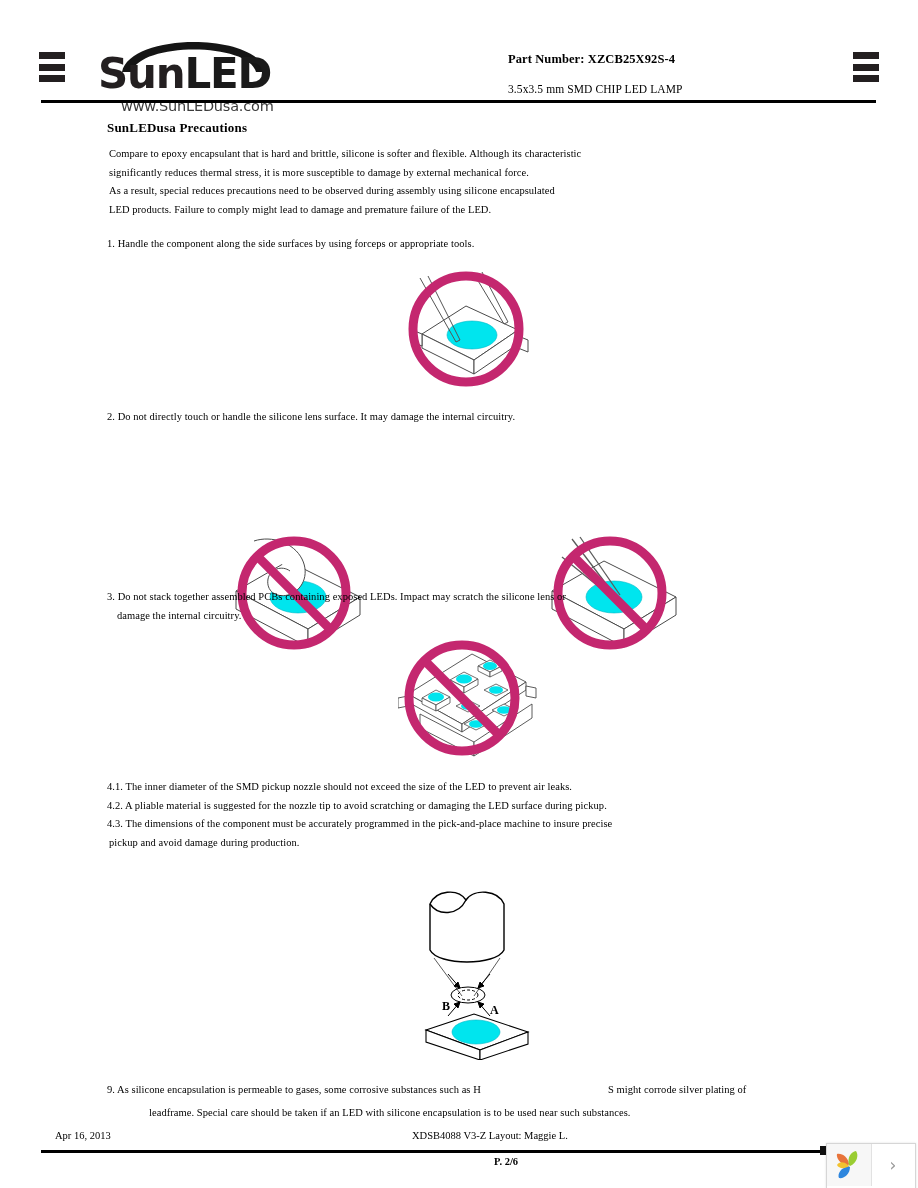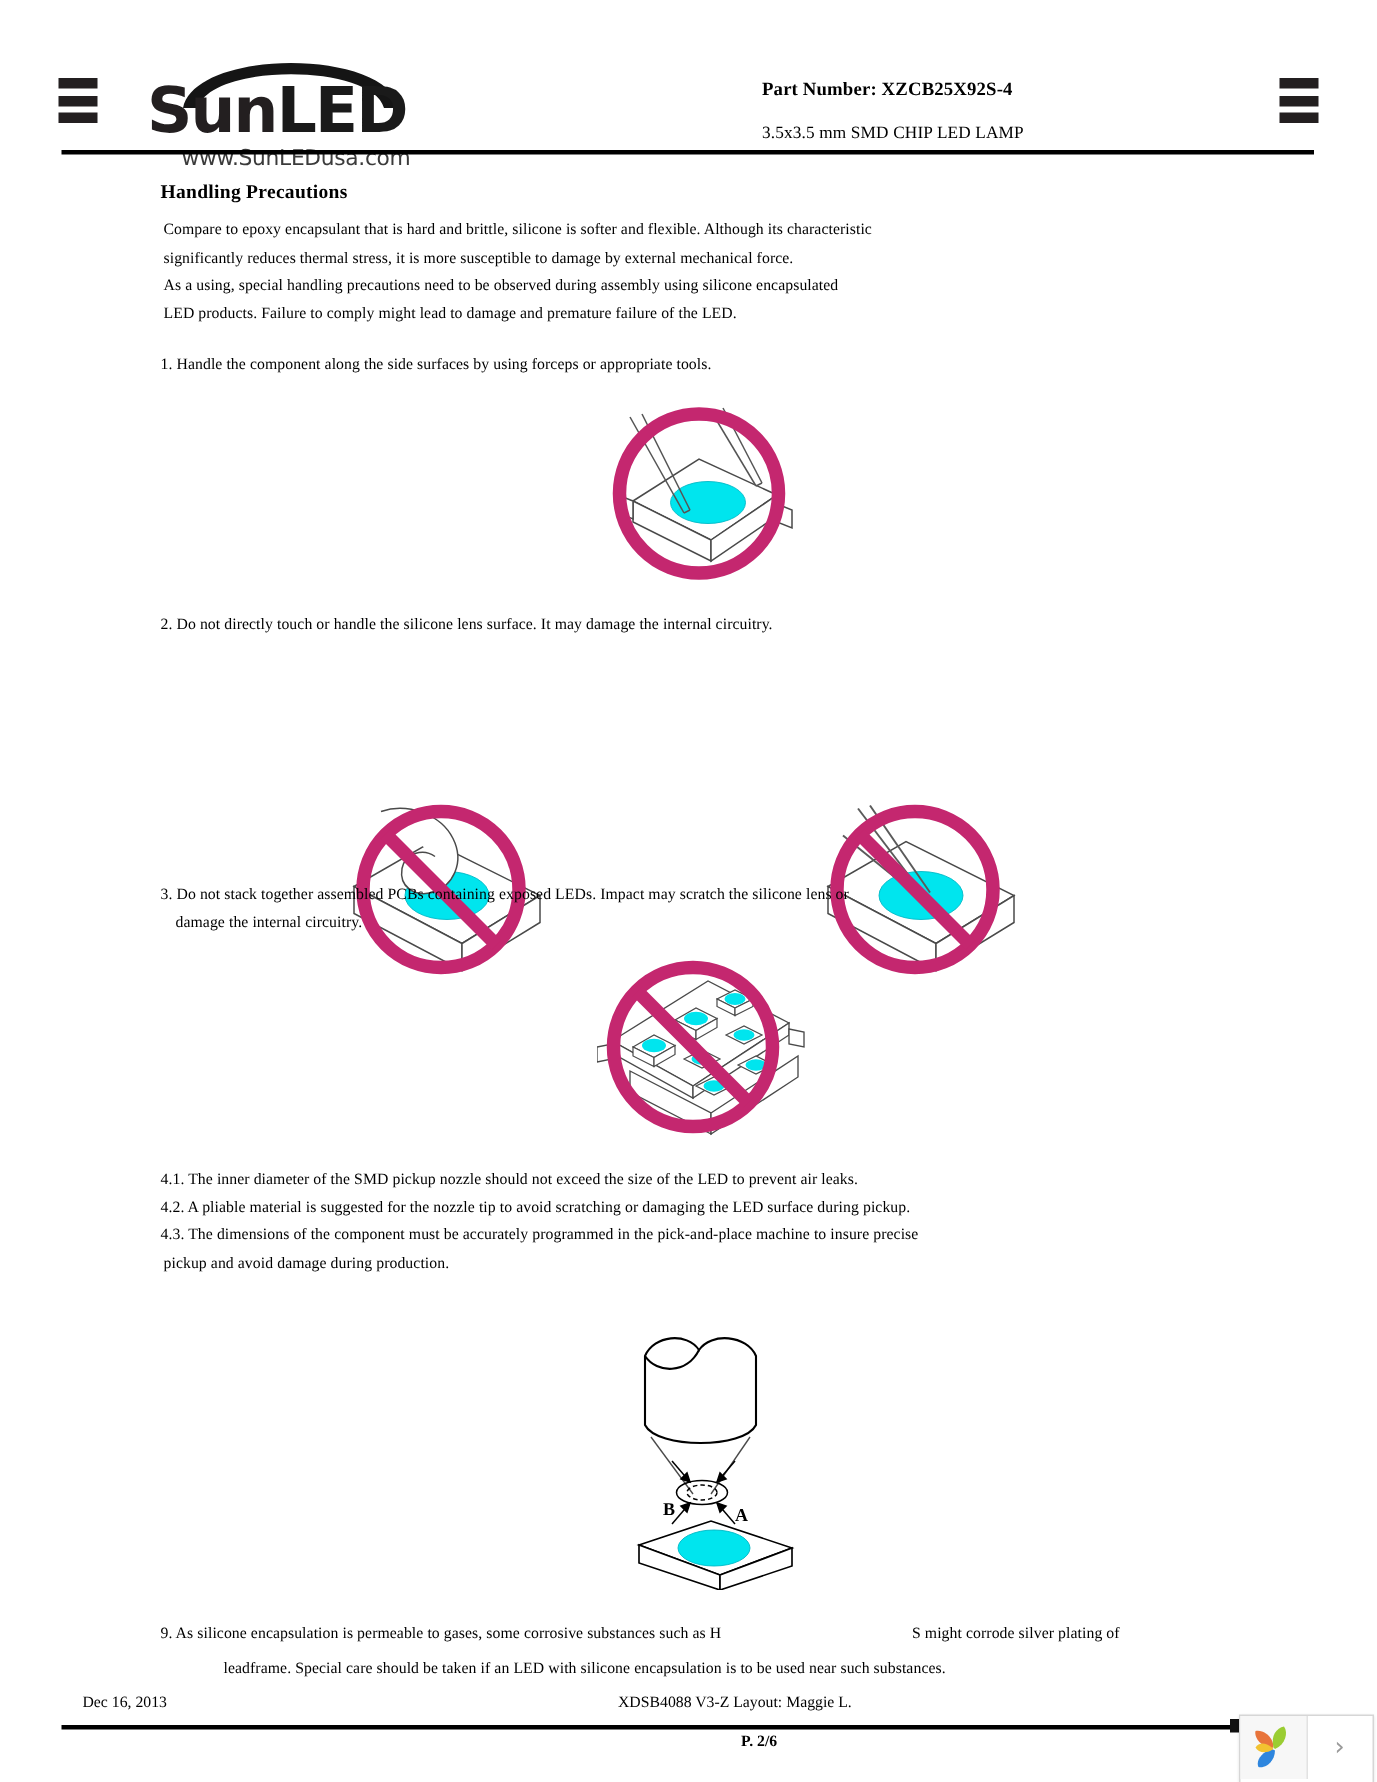--- a/index.html
+++ b/index.html
@@ -276,25 +276,25 @@
     <div class="header-meta">
       <div class="part-number">Part Number: XZCB25X92S-4</div>
       <div class="part-desc">3.5x3.5 mm SMD CHIP LED LAMP</div>
     </div>
 
     <div class="header-rule"></div>
   </div>
 
   <div class="content">
 
-    <div class="section-title">Handling Precautions</div>
+    <div class="section-title">SunLEDusa Precautions</div>
 
     <div class="para" style="top:41px;">Compare to epoxy encapsulant that is hard and brittle, silicone is softer and flexible. Although its characteristic</div>
     <div class="para" style="top:59.5px;">significantly reduces thermal stress, it is more susceptible to damage by external mechanical force.</div>
-    <div class="para" style="top:78px;">As a using, special handling precautions need to be observed during assembly using silicone encapsulated</div>
+    <div class="para" style="top:78px;">As a result, special reduces precautions need to be observed during assembly using silicone encapsulated</div>
     <div class="para" style="top:96.5px;">LED products. Failure to comply might lead to damage and premature failure of the LED.</div>
 
     <div class="item" style="top:131px;text-align:center;">1. Handle the component along the side surfaces by using forceps or appropriate tools.</div>
 
     <div class="figure" style="left:404px; top:164px;">
       <svg width="130" height="122" viewBox="0 0 130 122">
 
         <g stroke="#4a4a4a" stroke-width="1" fill="#ffffff">
           <path d="M18 66 L62 38 L114 62 L70 92 Z"></path>
           <path d="M18 66 L18 80 L70 106 L70 92 Z"></path>
@@ -449,21 +449,21 @@
         <ellipse cx="64" cy="144" rx="24" ry="12" fill="#00E5EE" stroke="#00b9c6" stroke-width="0.6"></ellipse>
       </svg>
     </div>
 
     <div class="item" style="top:977px;">9. As silicone encapsulation is permeable to gases, some corrosive substances such as H</div>
     <div class="item" style="top:977px; left:608px;">S might corrode silver plating of</div>
     <div class="item indent" style="top:1000px; left:117px;margin-left:32px;">leadframe. Special care should be taken if an LED with silicone encapsulation is to be used near such substances.</div>
   </div>
 
   <div class="footer">
-    <div class="footer-date">Dec 16, 2013</div>
+    <div class="footer-date">Apr 16, 2013</div>
     <div class="footer-doc">XDSB4088  V3-Z   Layout: Maggie L.</div>
     <div class="footer-rule"></div>
     <div class="footer-page">P. 2/6</div>
   </div>
 
   <div class="widget-tick"></div>
   <div class="corner-widget">
     <div class="brand-cell">
       <svg width="30" height="30" viewBox="0 0 30 30">
         <path d="M14 16 C 6 14, 2 8, 3 4 C 8 3, 14 7, 15 14 Z" fill="#E8743B"></path>

